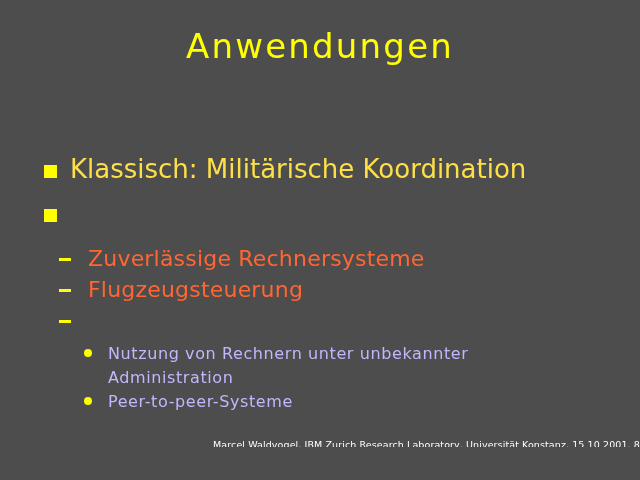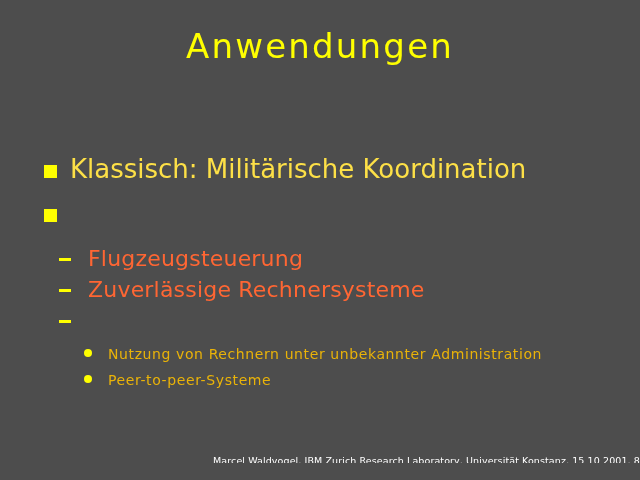--- a/index.html
+++ b/index.html
@@ -95,22 +95,22 @@
     background: #ffff00;
   }
 
   
   .level3 {
     padding-left: 108px;
     padding-right: 92px;
     min-height: 26px;
   }
   .level3 .label {
-    color: #eab308;
-    font-size: 14px;
+    color: #c4b5fd;
+    font-size: 16px;
     line-height: 24px;
     letter-spacing: 0.6px;
     display: block;
   }
   .marker-dot {
     position: absolute;
     left: 84px;
     top: 7px;
     width: 8px;
     height: 8px;
@@ -119,21 +119,21 @@
   }
 
   .gap-after-level1 { height: 4px; }
   .gap-before-level2 { height: 8px; }
   .gap-before-level3 { height: 5px; }
 
   
   .footer {
     position: absolute;
     left: 0;
-    bottom: 5px;
+    bottom: 21px;
     width: 640px;
     height: 14px;
     overflow: hidden;
     text-align: right;
     white-space: nowrap;
   }
   .footer-text {
     color: #ffffff;
     font-size: 9.5px;
     line-height: 13px;
@@ -158,26 +158,26 @@
     <div class="gap-after-level1"></div>
 
     <div class="item level1">
       <span class="marker-square"></span>
     </div>
 
     <div class="gap-before-level2"></div>
 
     <div class="item level2">
       <span class="marker-dash"></span>
-      <span class="label">Flugzeugsteuerung</span>
+      <span class="label">Zuverlässige Rechnersysteme</span>
     </div>
 
     <div class="item level2">
       <span class="marker-dash"></span>
-      <span class="label">Zuverlässige Rechnersysteme</span>
+      <span class="label">Flugzeugsteuerung</span>
     </div>
 
     <div class="item level2">
       <span class="marker-dash"></span>
     </div>
 
     <div class="gap-before-level3"></div>
 
     <div class="item level3">
       <span class="marker-dot"></span>

